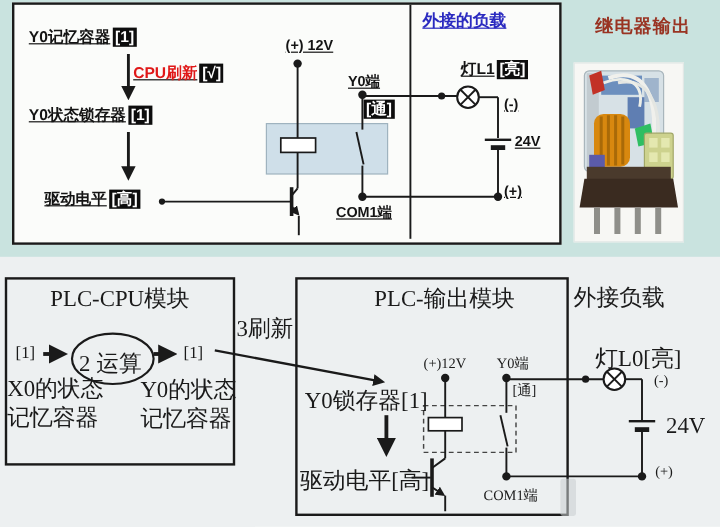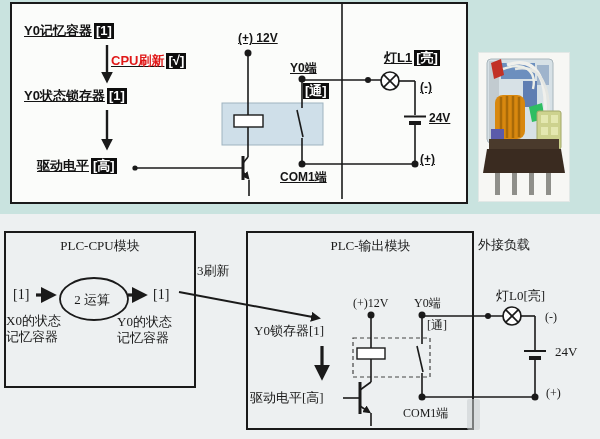--- a/index.html
+++ b/index.html
@@ -6,21 +6,21 @@
   .stage{position:relative;width:600px;height:439px;background:#edf0f1;overflow:hidden;
          font-family:"Liberation Sans",sans-serif;}
   .top-strip{position:absolute;left:0;top:0;width:600px;height:214px;background:#c9e3df;}
   .circuit-box{position:absolute;left:10px;top:2px;width:454px;height:198px;
                background:#fbfcfa;border:2px solid #1a1a1a;}
   .relay-photo{position:absolute;left:478px;top:52px;width:90px;height:148px;
                background:#f7f7f4;border:1px solid #e2e8e6;}
   .wires{position:absolute;left:0;top:0;}
   .t-lbl{position:absolute;font-weight:bold;font-size:13px;color:#141414;white-space:nowrap;
          font-family:"Liberation Sans",sans-serif;line-height:1.2;text-decoration:underline;}
-  .b-lbl{position:absolute;font-size:13px;color:#1a1a1a;white-space:nowrap;
+  .b-lbl{position:absolute;font-size:19px;color:#1a1a1a;white-space:nowrap;
          font-family:"Liberation Serif",serif;line-height:1.25;}
   .inv{display:inline-block;background:#0d0d0d;color:#ffffff;padding:0 2px;margin-left:2px;
        font-weight:bold;}
   .red{color:#e01818;}
   .blue-title{color:#2b2bc0;text-decoration:underline;font-size:14px;}
   .relay-title{position:absolute;left:472px;top:13px;width:128px;text-align:center;
                font-weight:bold;font-size:15px;color:#993322;letter-spacing:1px;}
   .ctr{text-align:center;}
   .sm{font-size:12px;}
 </style>
@@ -147,27 +147,29 @@
 
   <div class="t-lbl" style="left:24px;top:88px;"><span>Y0状态锁存器</span><span class="inv">[1]</span></div>
 
   <div class="t-lbl" style="left:21px;top:158px;padding-left:16px;"><span>驱动电平</span><span class="inv">[高]</span></div>
 
   <div class="t-lbl sm" style="left:238px;top:31px;">(+) 12V</div>
   <div class="t-lbl sm" style="left:290px;top:61px;">Y0端</div>
   <div class="t-lbl" style="left:303px;top:83px;"><span class="inv" style="margin-left:0;">[通]</span></div>
   <div class="t-lbl sm" style="left:280px;top:170px;">COM1端</div>
 
+  <div class="t-lbl blue-title" style="left:352px;top:9px;">外接的负载</div>
 
   <div class="t-lbl" style="left:384px;top:50px;"><span>灯L1</span><span class="inv">[亮]</span></div>
 
   <div class="t-lbl sm" style="left:420px;top:80px;">(-)</div>
   <div class="t-lbl sm" style="left:429px;top:111px;">24V</div>
   <div class="t-lbl sm" style="left:420px;top:152px;">(+)</div>
 
+  <div class="relay-title">继电器输出</div>
 
   <div class="b-lbl ctr" style="left:5px;top:238px;width:190px;">PLC-CPU模块</div>
   <div class="b-lbl" style="left:13px;top:286px;font-size:14px;">[1]</div>
   <div class="b-lbl ctr" style="left:60px;top:292px;width:64px;">2 运算</div>
   <div class="b-lbl" style="left:153px;top:286px;font-size:14px;">[1]</div>
 
   <div class="b-lbl" style="left:6px;top:313px;">
     <div>X0的状态</div>
     <div>记忆容器</div>
   </div>

